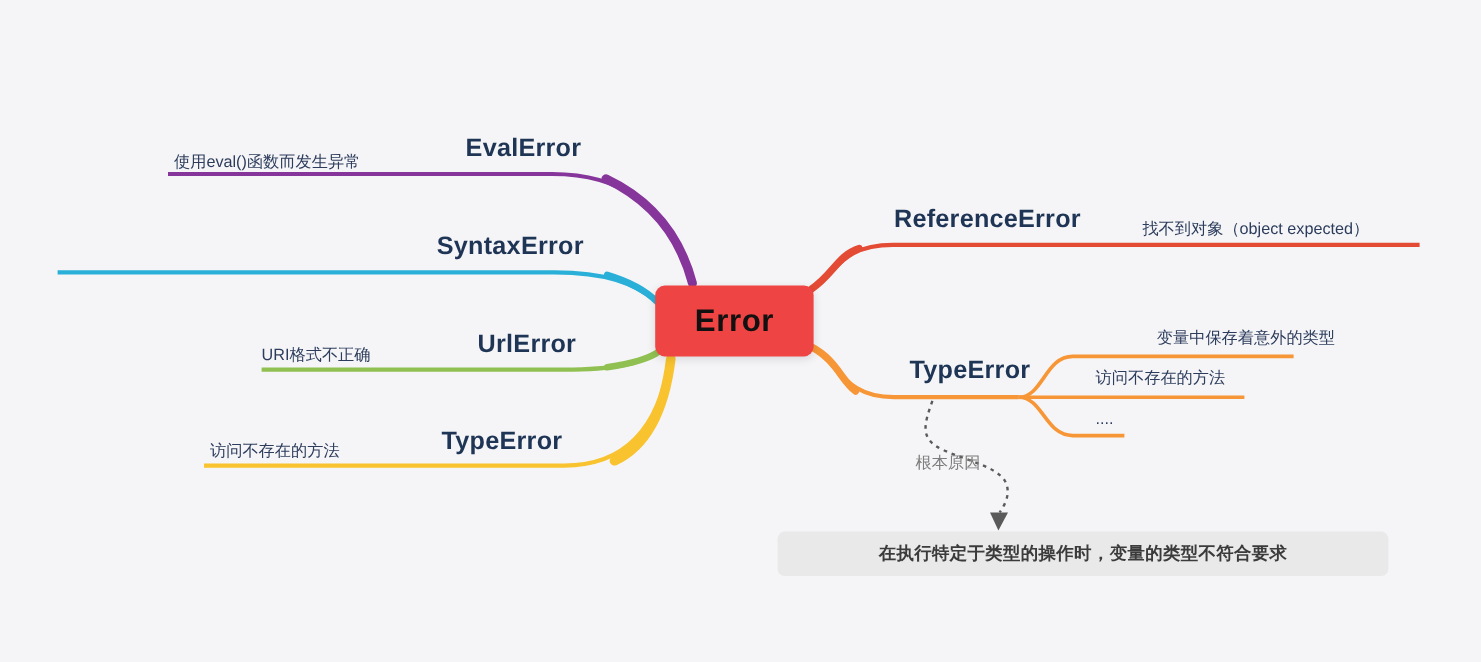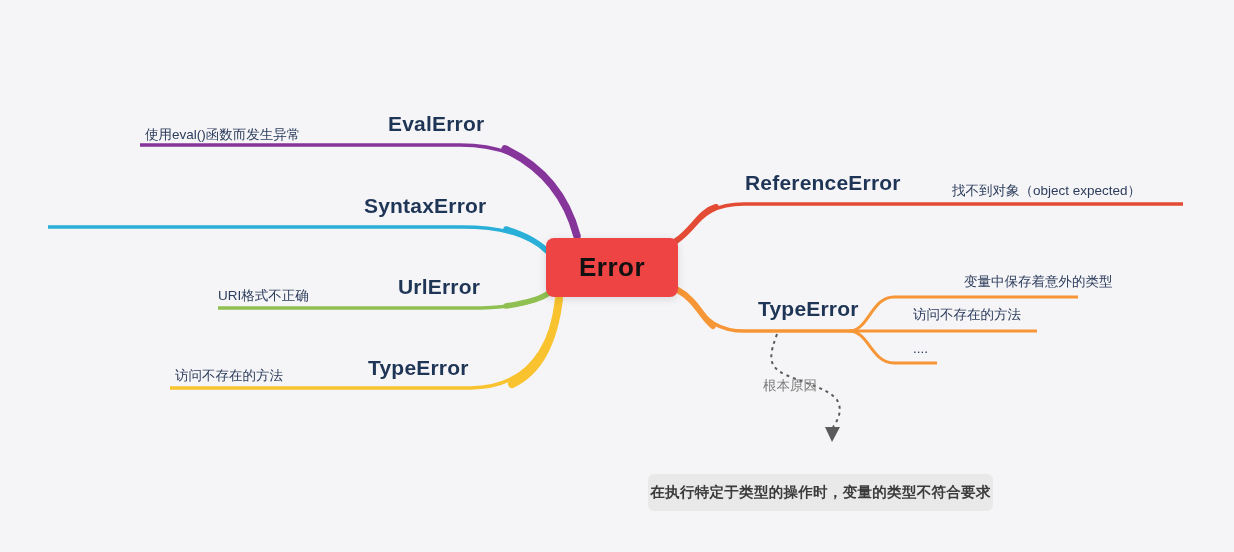--- a/index.html
+++ b/index.html
@@ -25,26 +25,25 @@
     box-shadow:0 2px 8px rgba(0,0,0,0.12);
     display:flex;align-items:center;justify-content:center;
     font-size:26px;font-weight:bold;color:#111;letter-spacing:.5px;
     z-index:3;
   }
   .callout-label{
     position:absolute;left:763px;top:377px;
     font-size:13.5px;color:#7d7d7d;
   }
   .callout-box{
-    position:absolute;left:648px;top:443px;width:345px;height:37px;
+    position:absolute;left:648px;top:443px;width:509px;height:37px;
     background:#e9e9e9;border-radius:6px;
     display:flex;align-items:center;justify-content:center;
     font-size:14.5px;font-weight:bold;color:#3b3b3b;
     letter-spacing:.3px;
-    margin-top:31px;
   }
 </style>
 </head>
 <body>
 
 <div class="stage">
 
   <svg width="1234" height="552" viewBox="0 0 1234 552">
 
     <path d="M140,145 L460,145 C515,145 555,168 576,236" fill="none" stroke-width="3.5" stroke="#86359b"></path>

